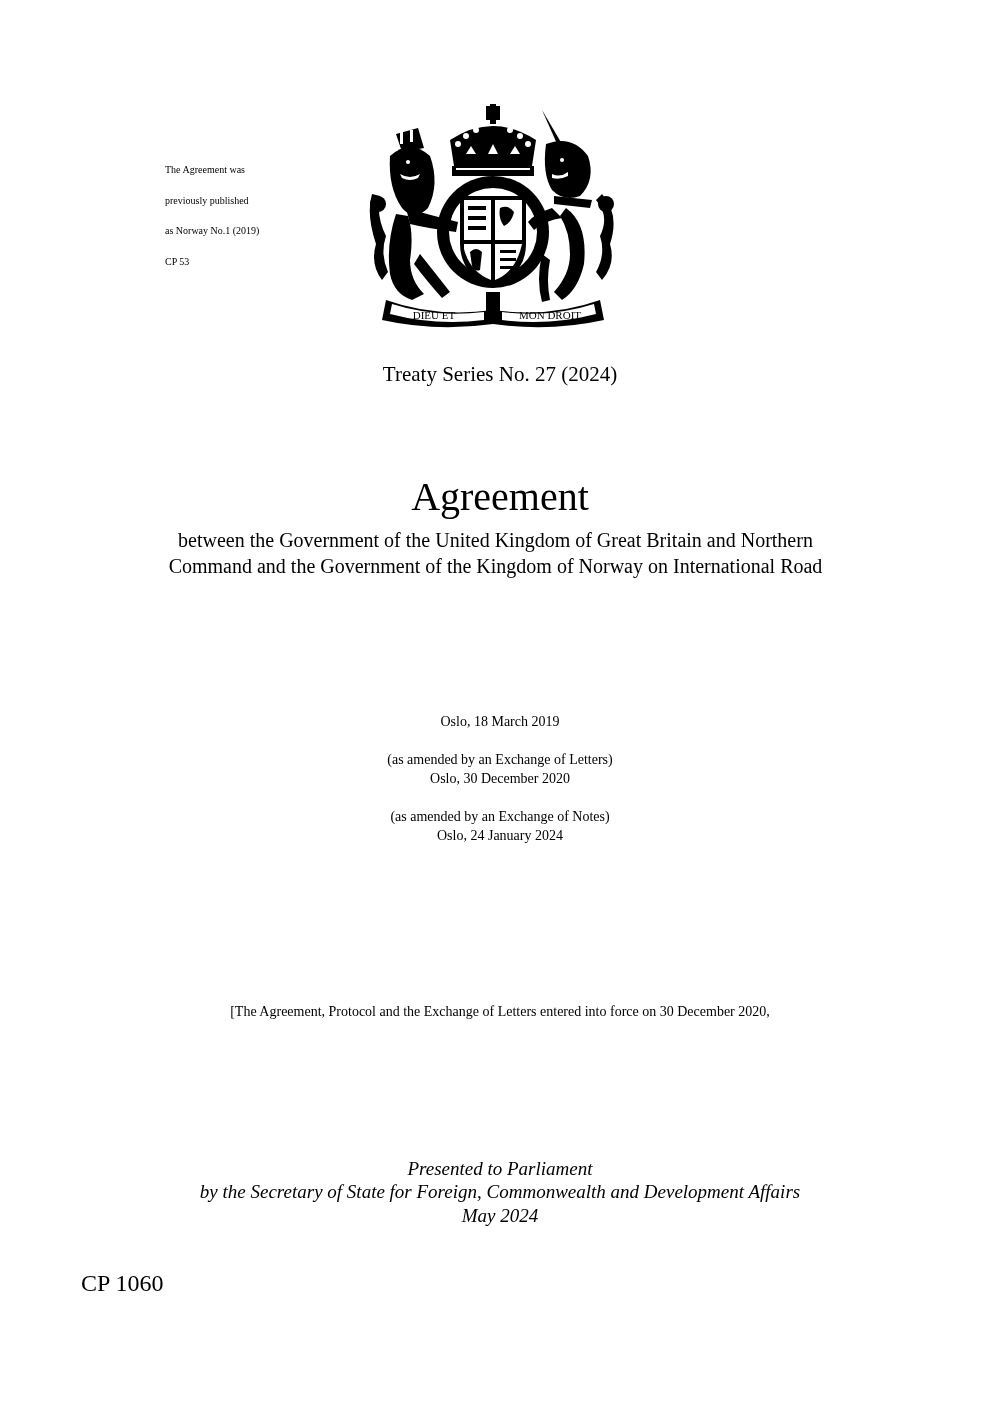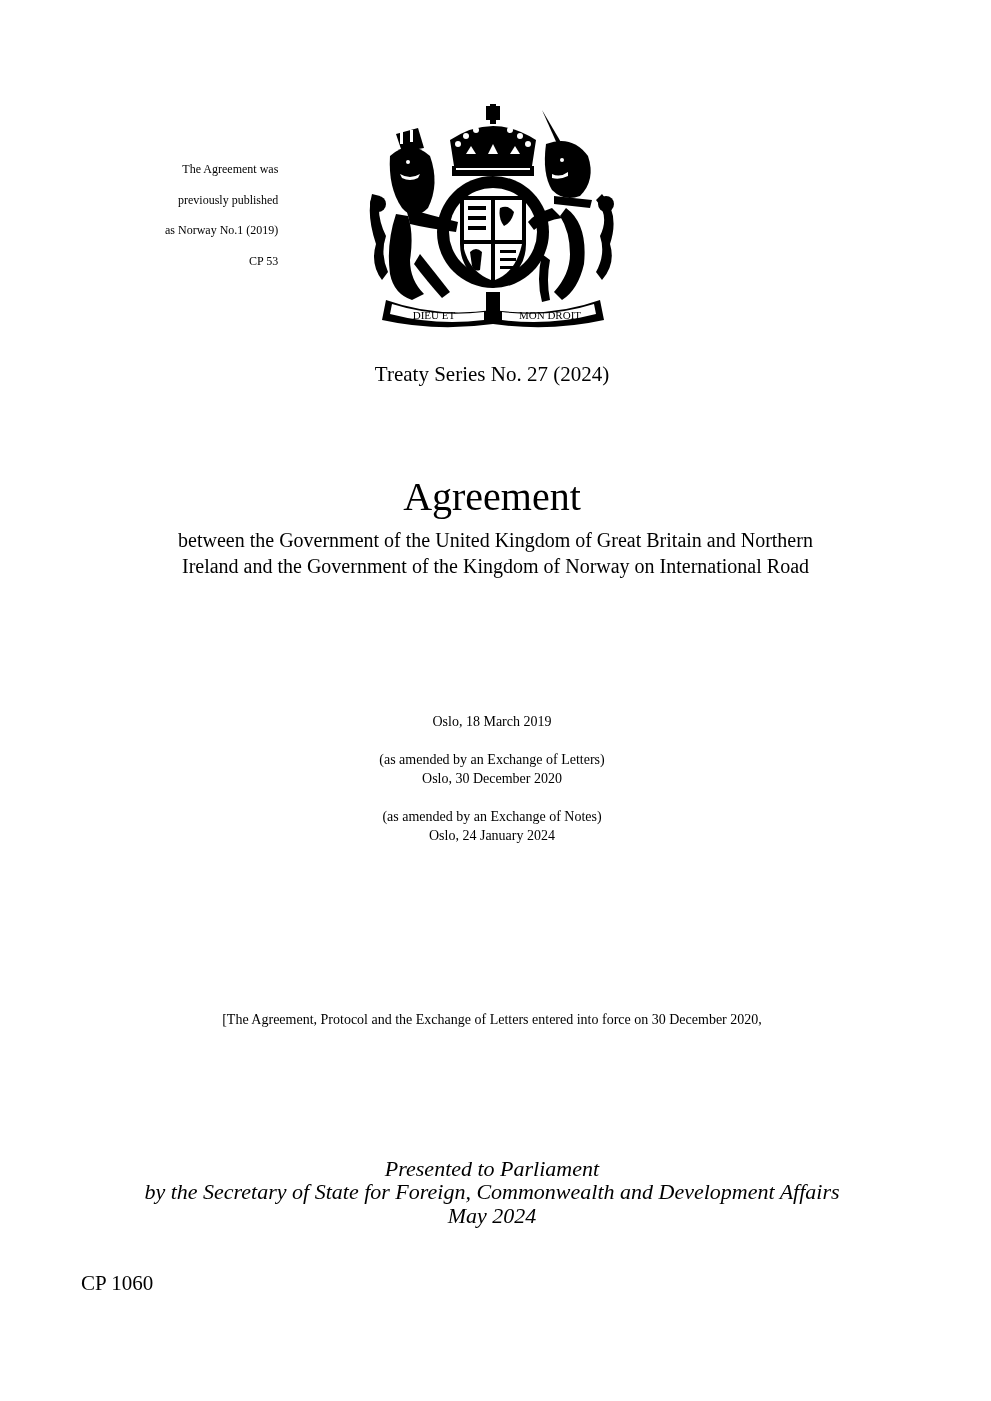--- a/index.html
+++ b/index.html
@@ -11,32 +11,31 @@
       width: 991px;
       height: 1401px;
       position: relative;
       overflow: hidden;
       font-family: "Liberation Serif", "DejaVu Serif", serif;
       color: #000000;
     }
     .abs { position: absolute; }
     .center-block {
       position: absolute;
-      left: 8px;
+      left: 16px;
       width: 884px;
       text-align: center;
       padding-left: 42px;
     }
     .prev-note {
       left: 165px;
       top: 147px;
-      font-size: 12px;
+      font-size: 10px;
       line-height: 15.3px;
       white-space: pre-line;
-      text-align: right;
     }
     .crest {
       left: 366px;
       top: 104px;
       width: 254px;
       height: 226px;
     }
     .series {
       top: 360px;
       font-size: 21px;
@@ -57,32 +56,31 @@
     .dates {
       top: 712px;
       font-size: 14px;
       line-height: 19px;
     }
     .dates .grp { margin-bottom: 19px; text-align: center; }
     .force {
       top: 1003px;
       font-size: 14px;
       line-height: 18px;
-      margin-top: 8px;
     }
     .presented {
       top: 1157px;
-      font-size: 22px;
+      font-size: 19px;
       line-height: 23.3px;
       font-style: italic;
     }
     .cp {
       left: 81px;
       top: 1271px;
-      font-size: 21px;
+      font-size: 24px;
       line-height: 24px;
     }
     .line { display: block; }
   </style>
 </head>
 <body>
 
 <div class="abs prev-note">
   <span class="line">The Agreement was</span>
   <span class="line">previously published</span>
@@ -170,21 +168,21 @@
     <rect x="120" y="188" width="14" height="30" fill="#000"></rect>
   </svg>
 </div>
 
 <div class="center-block series">Treaty Series No. 27 (2024)</div>
 
 <div class="center-block title">Agreement</div>
 
 <div class="abs subtitle" style="text-align:center;">
   <span class="line">between the Government of the United Kingdom of Great Britain and Northern</span>
-  <span class="line">Ireland and the Government of the Kingdom of Norway on International Road</span>
+  <span class="line">Command and the Government of the Kingdom of Norway on International Road</span>
 </div>
 
 <div class="center-block dates">
   <div class="grp">
     <span class="line">Oslo, 18 March 2019</span>
   </div>
   <div class="grp">
     <span class="line">(as amended by an Exchange of Letters)</span>
     <span class="line">Oslo, 30 December 2020</span>
   </div>

